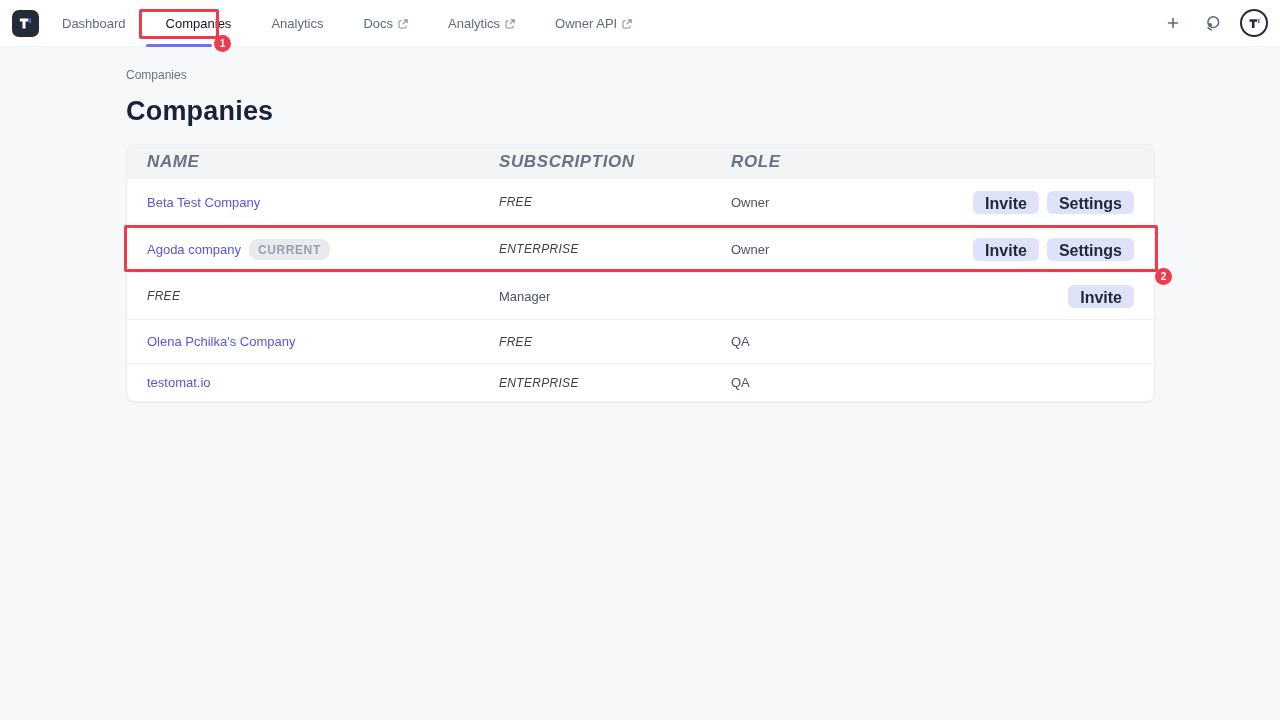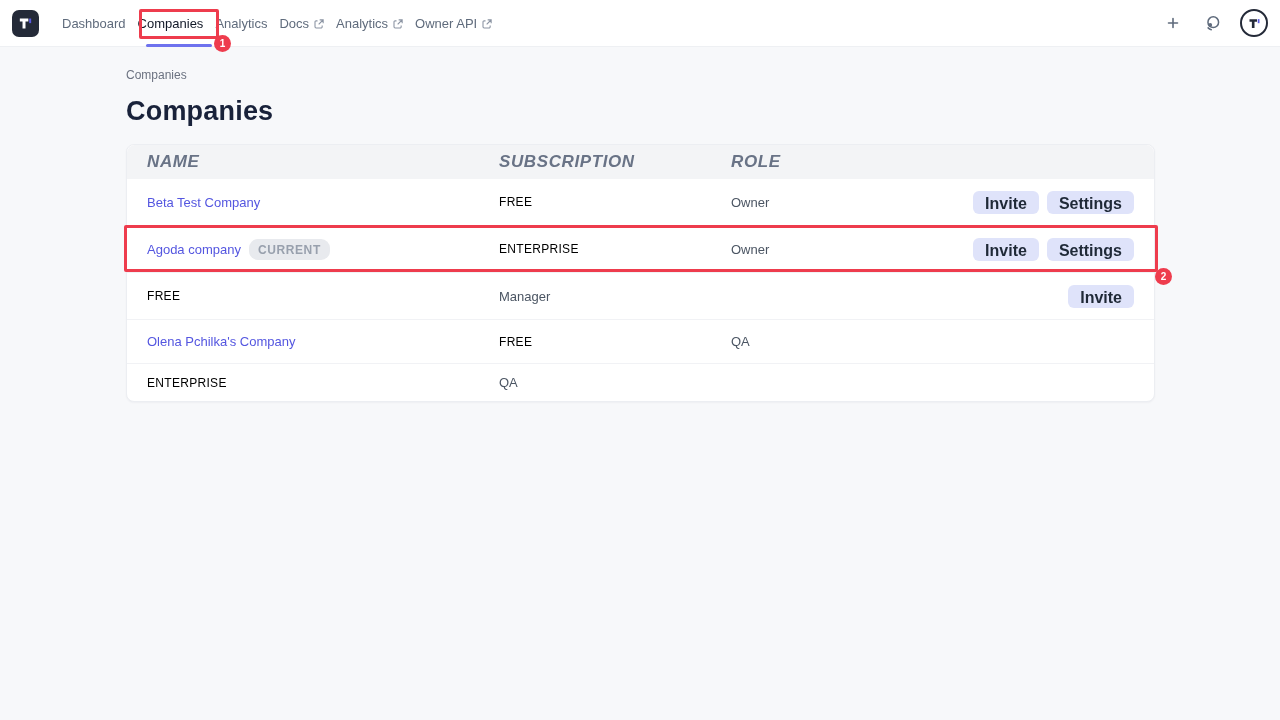--- a/index.html
+++ b/index.html
@@ -26,21 +26,21 @@
     width: 27px; height: 27px;
     background: #242a38;
     border-radius: 7px;
     display: flex; align-items: center; justify-content: center;
     flex: 0 0 auto;
   }
   .nav {
     display: flex;
     align-items: center;
     margin-left: 23px;
-    gap: 12px;
+    gap: 40px;
     list-style: none;
   }
   .nav-item {
     font-size: 13px;
     color: #5f6b7c;
     cursor: pointer;
     display: flex;
     align-items: center;
     gap: 5px;
     white-space: nowrap;
@@ -138,21 +138,21 @@
   .current-badge {
     font-size: 12px;
     font-weight: 700;
     letter-spacing: 0.6px;
     color: #98a0ad;
     background: #e8eaee;
     border-radius: 9px;
     padding: 4px 9px 3px;
     text-transform: uppercase;
   }
-  .sub-cell { font-size: 12px; color: #000000; letter-spacing: 0.3px; }
+  .sub-cell { font-size: 12px; color: #404040; letter-spacing: 0.3px; font-style: italic; }
   .role-cell { font-size: 13px; color: #4b5563; }
   .actions-cell { display: flex; gap: 8px; justify-self: end; }
   .btn {
     font-family: inherit;
     font-size: 16px;
     font-weight: 600;
     color: #1f2937;
     background: #dfe3fa;
     border: none;
     border-radius: 6px;
@@ -311,20 +311,23 @@
       <div class="trow">
         <div class="name-cell">
           <a class="company-link">Olena Pchilka's Company</a>
         </div>
         <div class="sub-cell">FREE</div>
         <div class="role-cell">QA</div>
         <div class="actions-cell"></div>
       </div>
 
       <div class="trow">
+        <div class="name-cell">
+          <a class="company-link">testomat.io</a>
+        </div>
         <div class="sub-cell">ENTERPRISE</div>
         <div class="role-cell">QA</div>
         <div class="actions-cell"></div>
       </div>
 
     </div>
   </section>
 </main>
 
 <div class="anno-box anno-box-1"></div>

